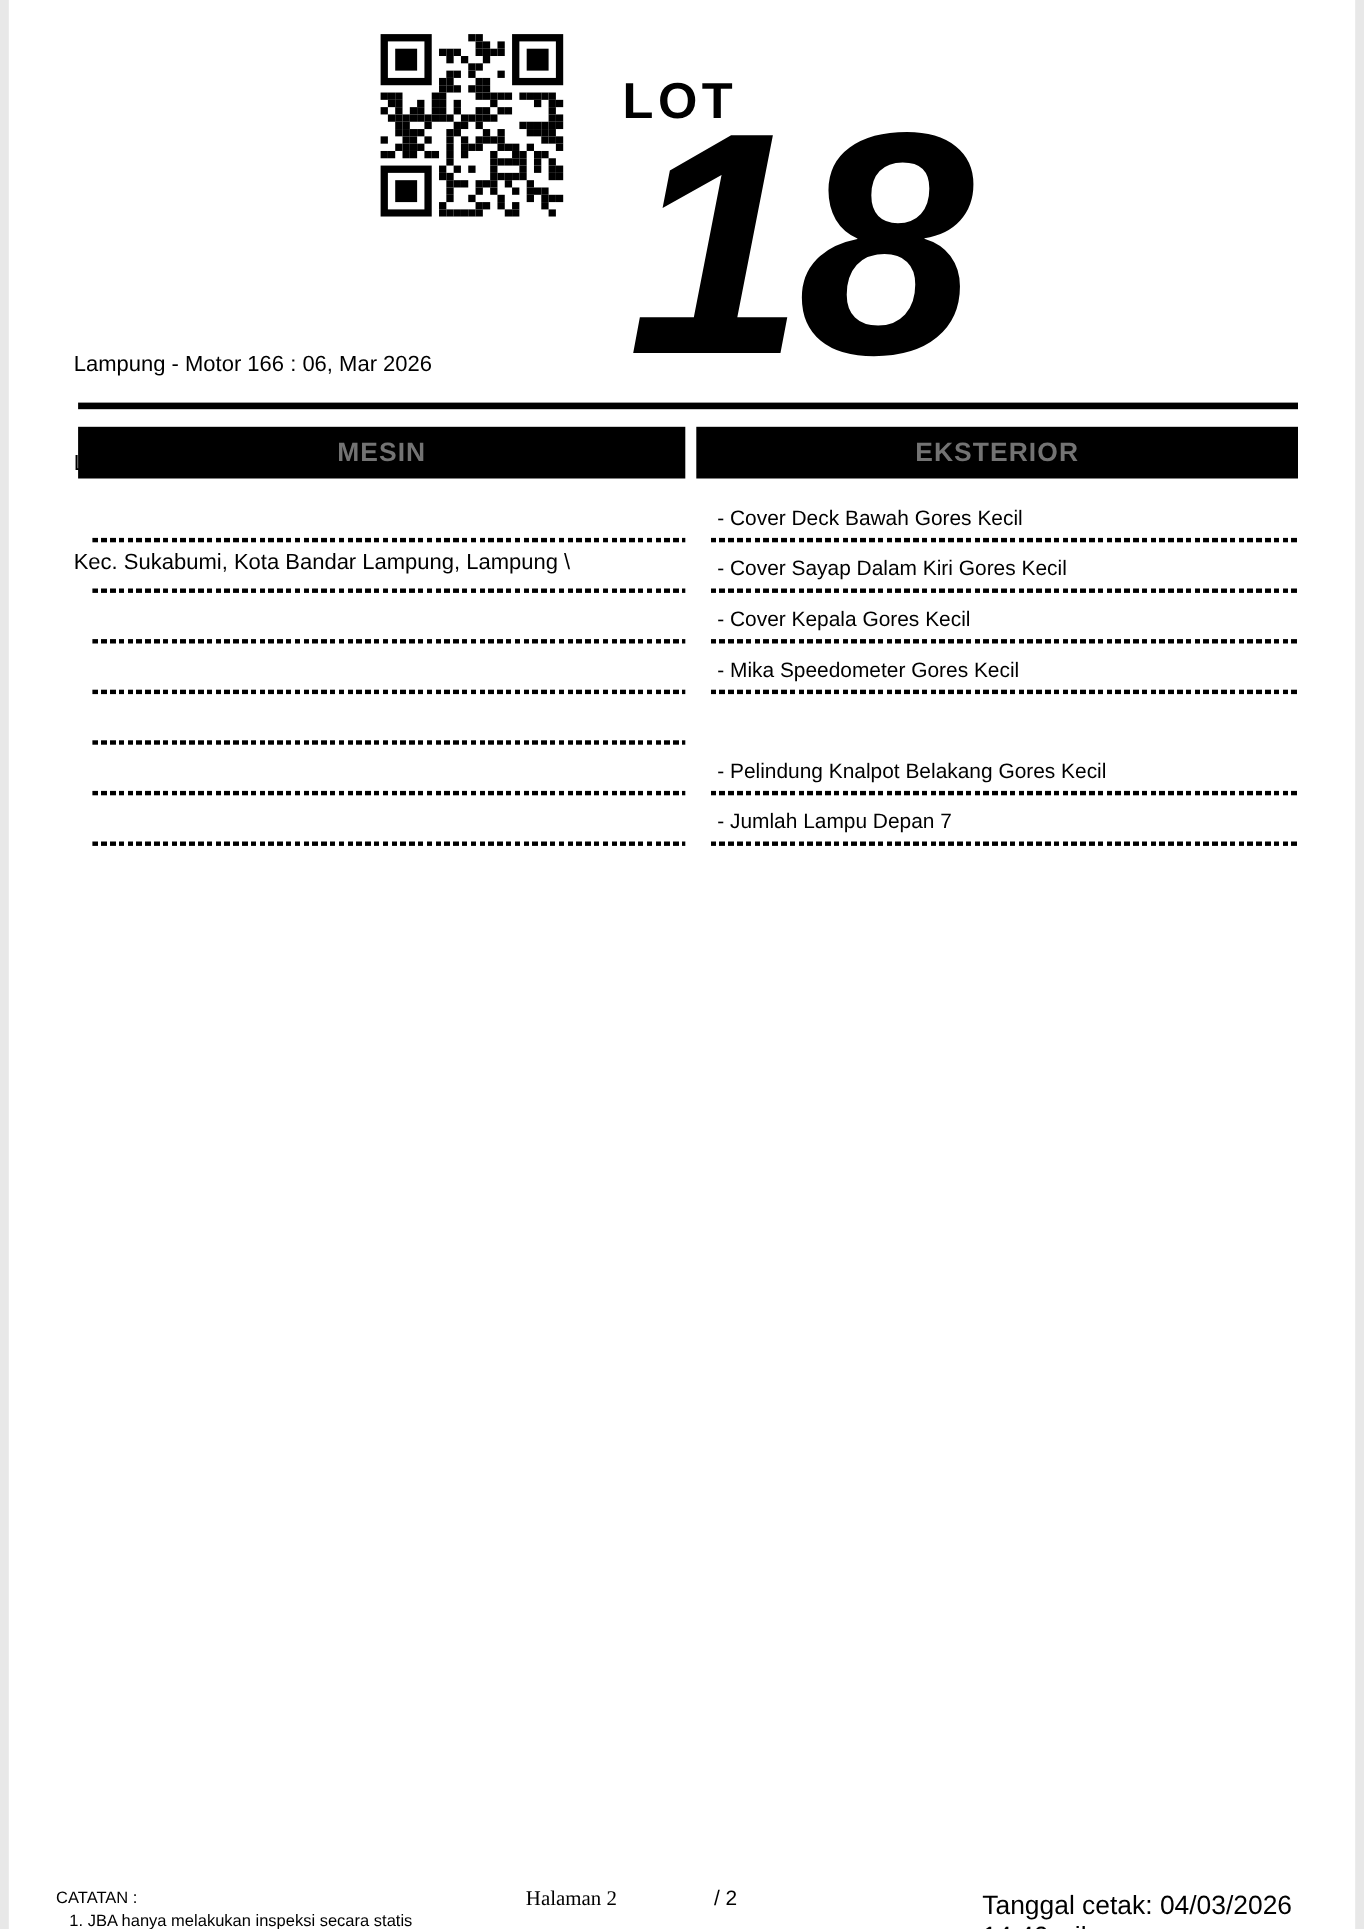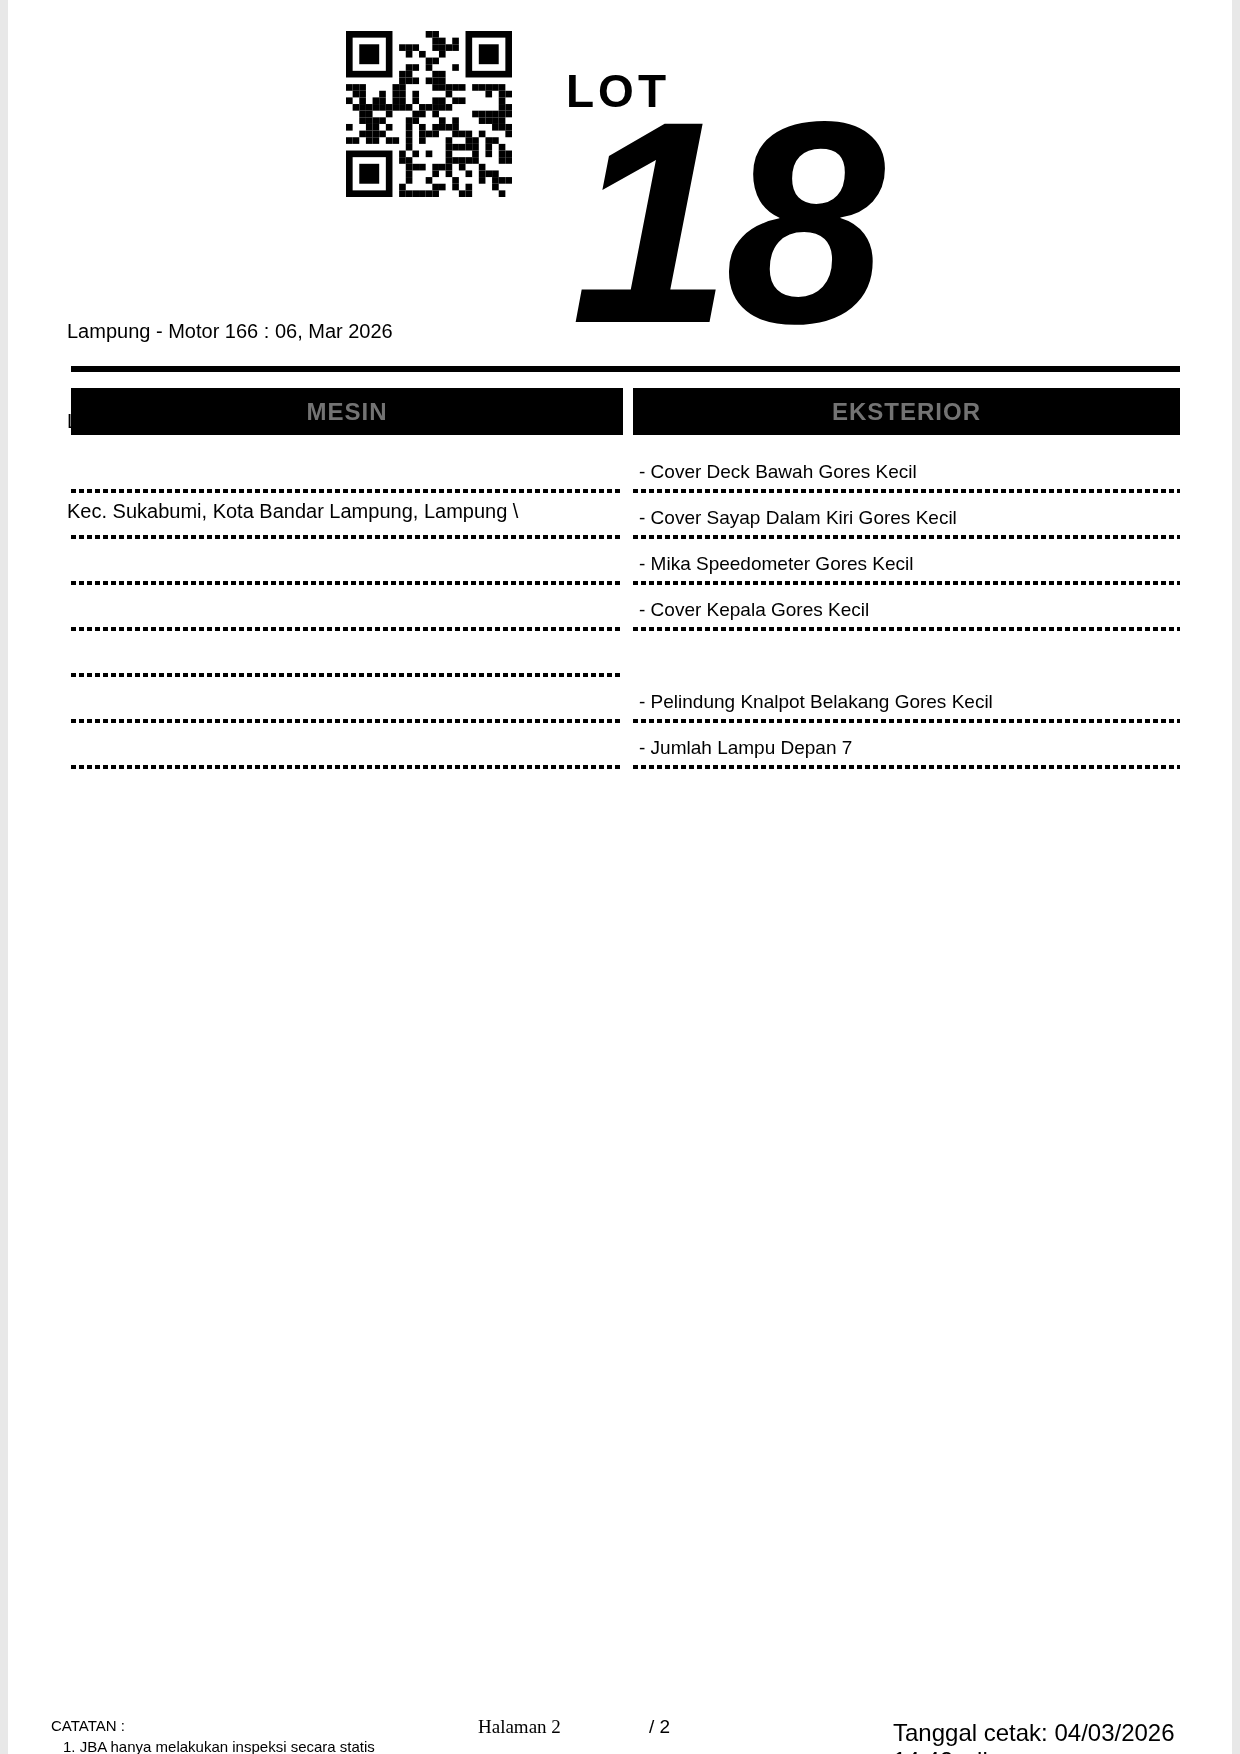--- a/index.html
+++ b/index.html
@@ -92,20 +92,21 @@
   .cell {
     display: flex;
     align-items: flex-end;
     padding-bottom: 10px;
     font-size: 19px;
     
     background-image: repeating-linear-gradient(90deg, #000 0 5px, transparent 5px 8px);
     background-repeat: no-repeat;
     background-position: 0 100%;
     background-size: 100% 4px;
+    margin-left: 13px;
   }
   .cell.eksterior { padding-left: 6px; }
   .notes {
     position: absolute;
     left: 43px;
     top: 1691px;
     font-size: 15px;
     line-height: 21px;
     margin-top: 24px;
   }
@@ -364,26 +365,26 @@
       <div class="cell eksterior">- Cover Deck Bawah Gores Kecil</div>
     </div>
 
     <div class="row">
       <div class="cell mesin"></div>
       <div class="cell eksterior">- Cover Sayap Dalam Kiri Gores Kecil</div>
     </div>
 
     <div class="row">
       <div class="cell mesin"></div>
+      <div class="cell eksterior">- Cover Kepala Gores Kecil</div>
+    </div>
+
+    <div class="row">
+      <div class="cell mesin"></div>
       <div class="cell eksterior">- Mika Speedometer Gores Kecil</div>
-    </div>
-
-    <div class="row">
-      <div class="cell mesin"></div>
-      <div class="cell eksterior">- Cover Kepala Gores Kecil</div>
     </div>
 
     <div class="row">
       <div class="cell mesin"></div>
     </div>
 
     <div class="row">
       <div class="cell mesin"></div>
       <div class="cell eksterior">- Pelindung Knalpot Belakang Gores Kecil</div>
     </div>

